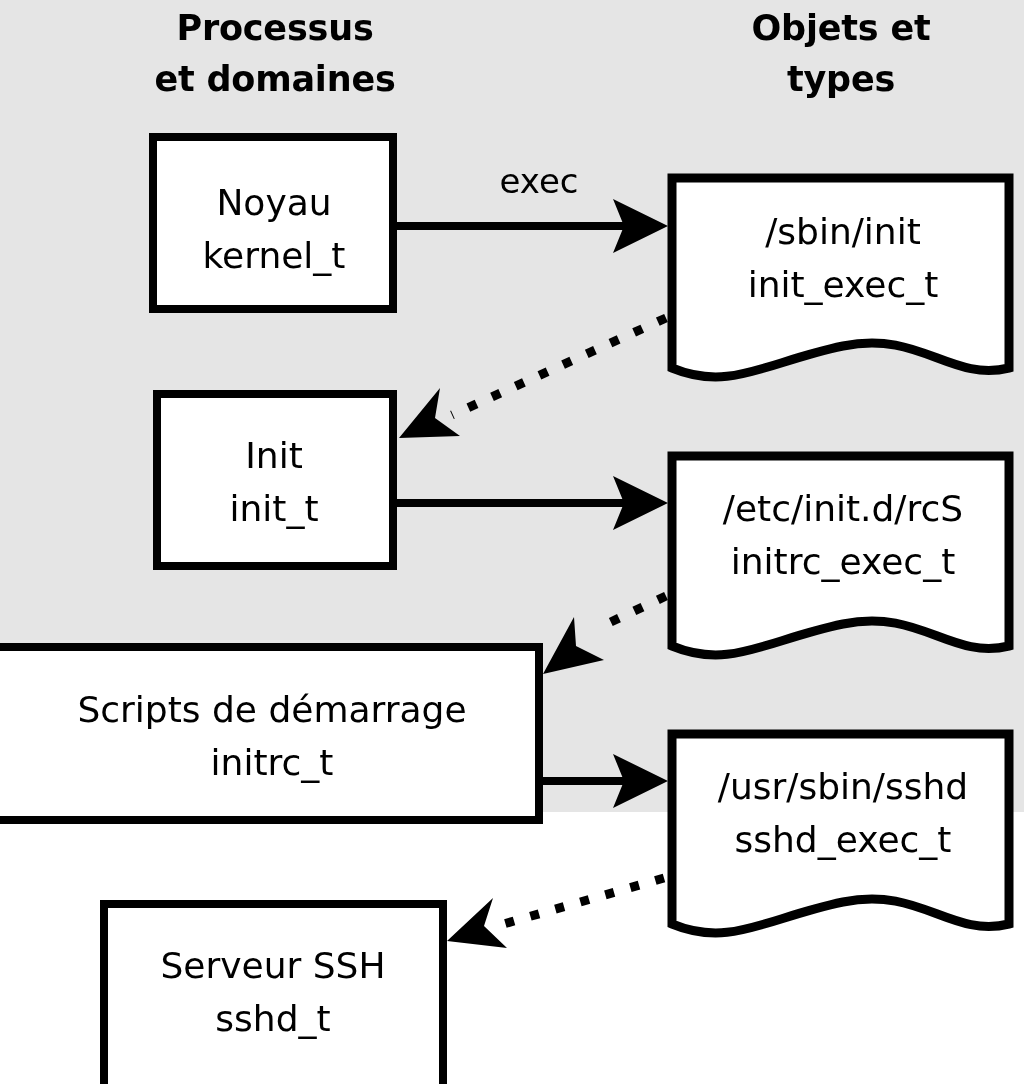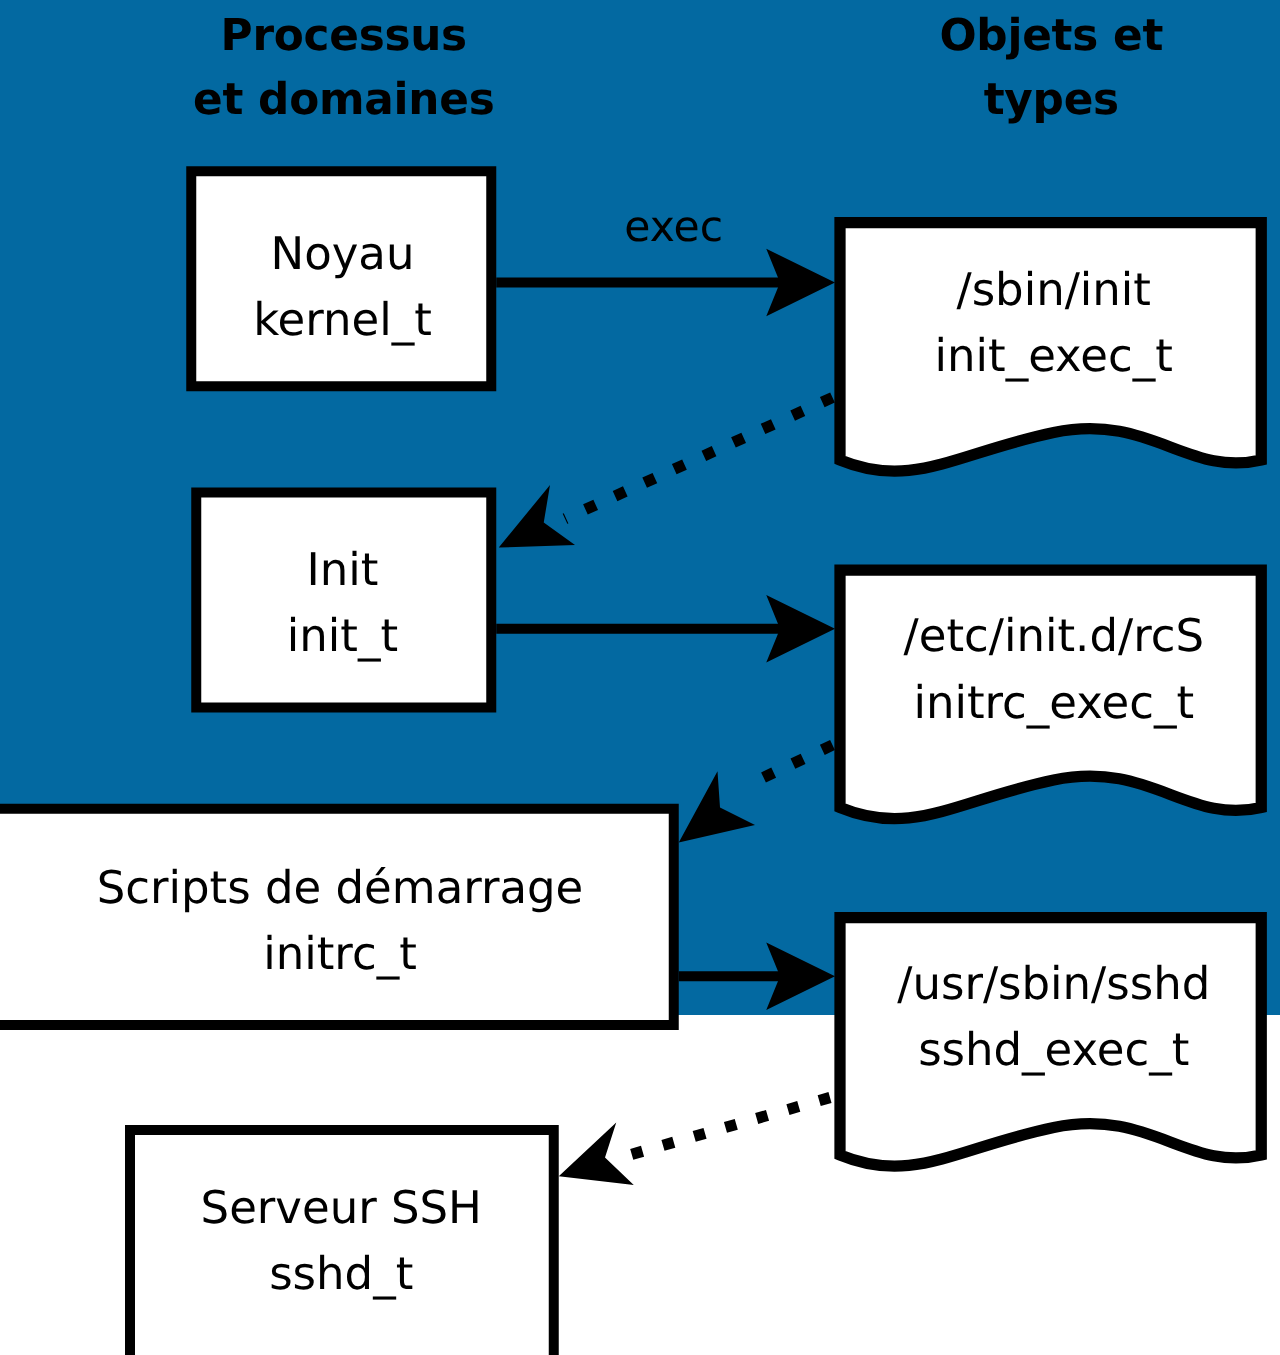--- a/index.html
+++ b/index.html
@@ -10,21 +10,21 @@
   body {
     width: 1024px;
     height: 1084px;
     overflow: hidden;
     font-family: "DejaVu Sans", sans-serif;
   }
   #diagram-root {
     position: relative;
     width: 1024px;
     height: 812px;
-    background: #0369a1;
+    background: #e5e5e5;
   }
   svg#diagram-svg {
     display: block;
     width: 1024px;
     height: 1084px;
   }
   .col-header {
     font-family: "DejaVu Sans", sans-serif;
     font-weight: bold;
     font-size: 35px;

